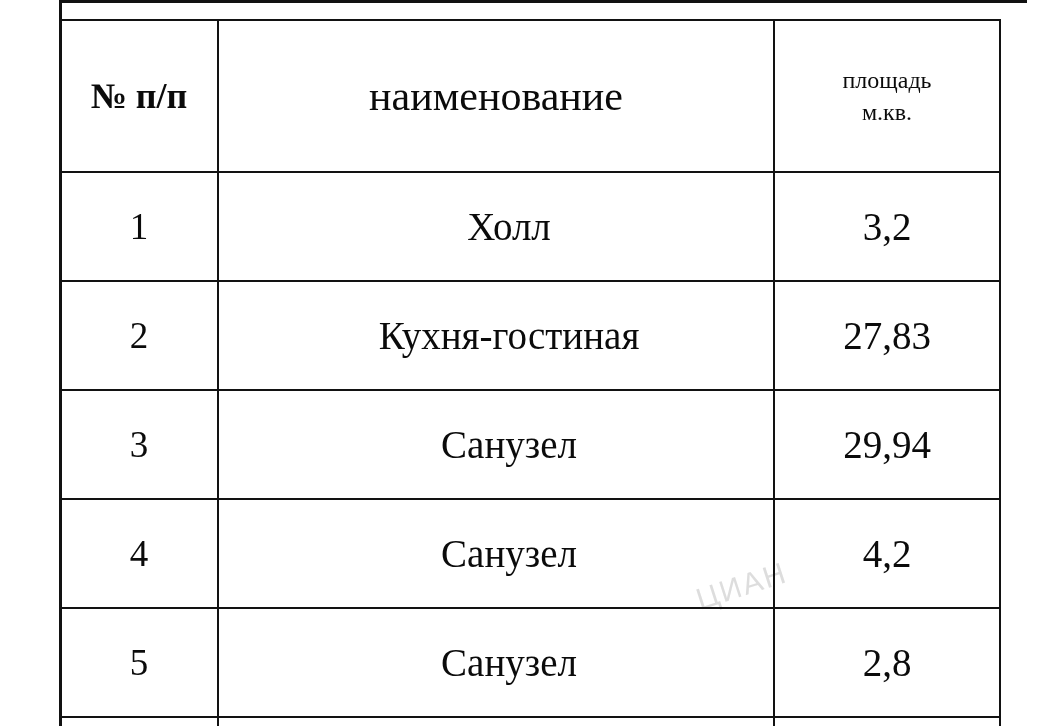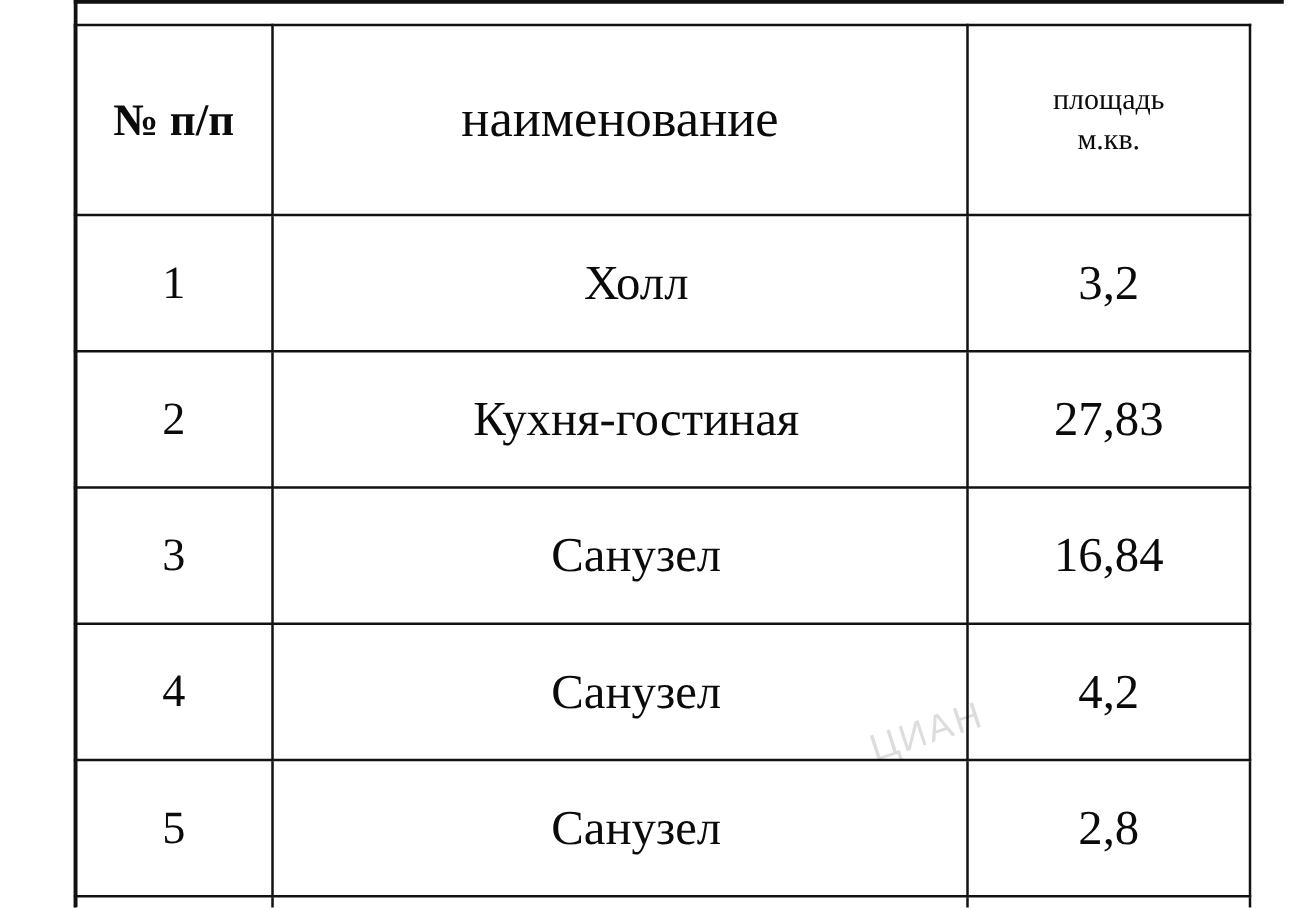--- a/index.html
+++ b/index.html
@@ -143,21 +143,21 @@
 
       <tr class="row">
         <td class="num">2</td>
         <td class="name">Кухня-гостиная</td>
         <td class="area">27,83</td>
       </tr>
 
       <tr class="row">
         <td class="num">3</td>
         <td class="name">Санузел</td>
-        <td class="area">16,84</td>
+        <td class="area">29,94</td>
       </tr>
 
       <tr class="row">
         <td class="num">4</td>
         <td class="name">Санузел</td>
         <td class="area">4,2</td>
       </tr>
 
       <tr class="row">
         <td class="num">5</td>

